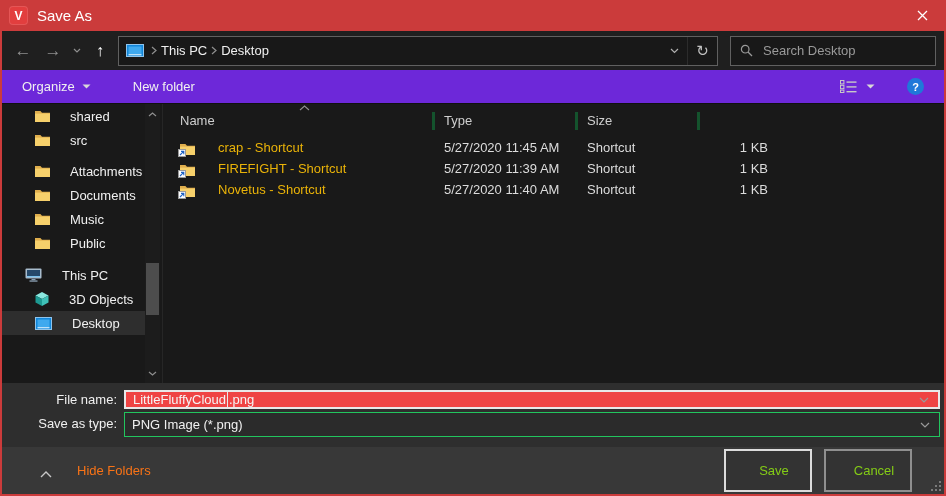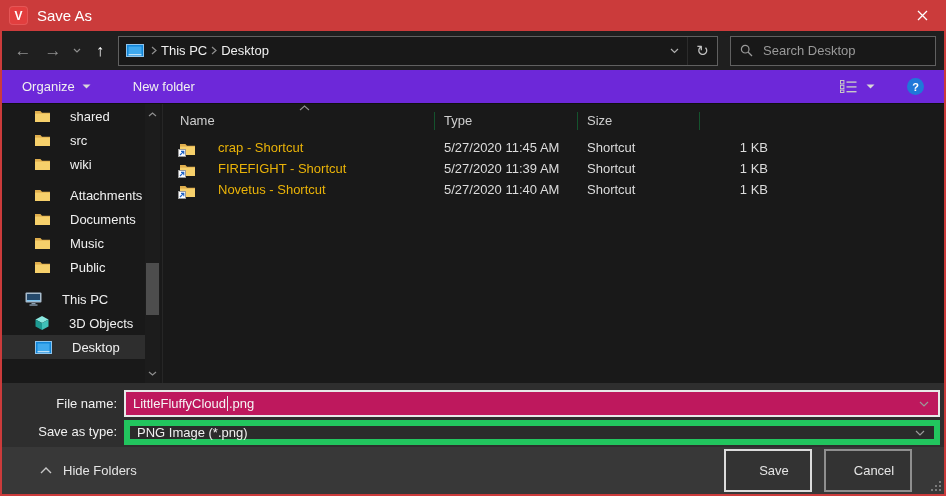--- a/index.html
+++ b/index.html
@@ -52,45 +52,45 @@
   .side-spacer-a { height:7px; } .side-spacer-b { height:8px; }
   .side-scrollbar { position:absolute; top:0; right:2px; width:15px; height:279px; background:#1c1c1c; }
   .scroll-up, .scroll-down { position:absolute; left:0; width:15px; height:16px; display:flex; align-items:center; justify-content:center; }
   .scroll-up { top:2px; } .scroll-down { bottom:2px; }
   .scroll-thumb { position:absolute; left:1px; width:13px; top:159px; height:52px; background:#4d4d4d; }
   
   .filelist { flex:1; border-left:1px solid #262626; position:relative; }
   .sort-chevron { position:absolute; left:136px; top:1px; }
   .list-header { display:grid; grid-template-columns:272px 143px 122px 80px 1fr; height:27px; align-items:center;
     padding-top:6px; color:#cfcfcf; }
-  .hcell { height:18px; line-height:18px; border-right:1px solid #14532d; padding-left:17px; }
+  .hcell { height:18px; line-height:18px; border-right:3px solid #14532d; padding-left:17px; }
   .hcell.date, .hcell.type, .hcell.size { padding-left:9px; }
   .list-rows { margin-top:6px; }
   .list-row { display:grid; grid-template-columns:272px 143px 122px 80px 1fr; height:21px; align-items:center; color:#dcdcdc; }
   .cell-name { display:flex; align-items:flex-end; gap:23px; padding-left:17px; color:#eab308; }
   .cell-date, .cell-type { padding-left:9px; }
   .cell-size { text-align:right; padding-right:12px; }
   .file-icon { position:relative; width:15px; height:12px; flex:0 0 auto; }
   .shortcut-overlay { position:absolute; left:-2px; bottom:-2px; width:8px; height:8px; background:#fdfdfd;
     border:1px solid #9a9a9a; display:flex; align-items:center; justify-content:center; }
   
   .fields { height:64px; background:#2e2e2e; padding-top:7px; }
   .field-row { display:flex; align-items:center; }
   .field-label { width:122px; text-align:right; padding-right:7px; color:#f0f0f0; flex:0 0 auto; }
-  .filename-input { flex:1; margin-right:4px; height:27px; background:#be185d; border:2px solid #e8e8e8;
+  .filename-input { flex:1; margin-right:4px; height:19px; background:#ef4444; border:2px solid #e8e8e8;
     display:flex; align-items:center; padding-left:7px; color:#f5f5f5; }
   .caret { width:1px; height:15px; background:#e8e8e8; margin:0 1px; }
-  .combo { flex:1; margin-right:4px; height:25px; background:#2b2b2b; border:6px solid #22c55e;
+  .combo { flex:1; margin-right:4px; height:25px; background:#2b2b2b; border:1px solid #22c55e;
     display:flex; align-items:center; padding-left:7px; color:#f0f0f0; margin-top:3px; }
   .field-chevron { margin-left:auto; padding-right:9px; display:flex; }
   
   .footer { height:47px; background:#383838; display:flex; align-items:center; padding:0 16px; position:relative; }
-  .hidefolders-btn { display:flex; align-items:center; gap:11px; color:#e5e5e5; margin-left:22px; }
+  .hidefolders-btn { display:flex; align-items:flex-end; gap:25px; color:#f97316; margin-left:22px; }
   .footer-buttons { margin-left:auto; display:flex; gap:12px; margin-right:16px; }
-  .btn { width:88px; height:43px; background:#333333; color:#e5e5e5; font-size:13px;
+  .btn { width:88px; height:43px; background:#333333; color:#84cc16; font-size:13px;
     display:flex; align-items:center; justify-content:center; font-family:"Liberation Sans", sans-serif;padding-left:12px; }
   .btn-primary { border:2px solid #dcdcdc; }
   .btn-secondary { border:2px solid #8f8f8f; }
   .resize-grip { position:absolute; right:3px; bottom:3px; width:10px; height:10px; }
   .resize-grip i { position:absolute; width:2px; height:2px; background:#7a7a7a; }
 </style>
 </head>
 <body>
 
 <div class="window">
@@ -197,27 +197,20 @@
             <path d="M0 3.6 H15 V12 H0 Z" fill="#f6d06b"></path>
           </svg>
         <span>shared</span>
       </div>
       <div class="side-item">
         <svg width="15" height="12" viewBox="0 0 15 12">
             <path d="M0 1 h5.4 l1.6 1.8 H15 V12 H0 Z" fill="#dfae4d"></path>
             <path d="M0 3.6 H15 V12 H0 Z" fill="#f6d06b"></path>
           </svg>
         <span>src</span>
-      </div>
-      <div class="side-item">
-        <svg width="15" height="12" viewBox="0 0 15 12">
-            <path d="M0 1 h5.4 l1.6 1.8 H15 V12 H0 Z" fill="#dfae4d"></path>
-            <path d="M0 3.6 H15 V12 H0 Z" fill="#f6d06b"></path>
-          </svg>
-        <span>wiki</span>
       </div>
       <div class="side-spacer-a"></div>
       <div class="side-item">
         <svg width="15" height="12" viewBox="0 0 15 12">
             <path d="M0 1 h5.4 l1.6 1.8 H15 V12 H0 Z" fill="#dfae4d"></path>
             <path d="M0 3.6 H15 V12 H0 Z" fill="#f6d06b"></path>
           </svg>
         <span>Attachments</span>
       </div>
       <div class="side-item">

